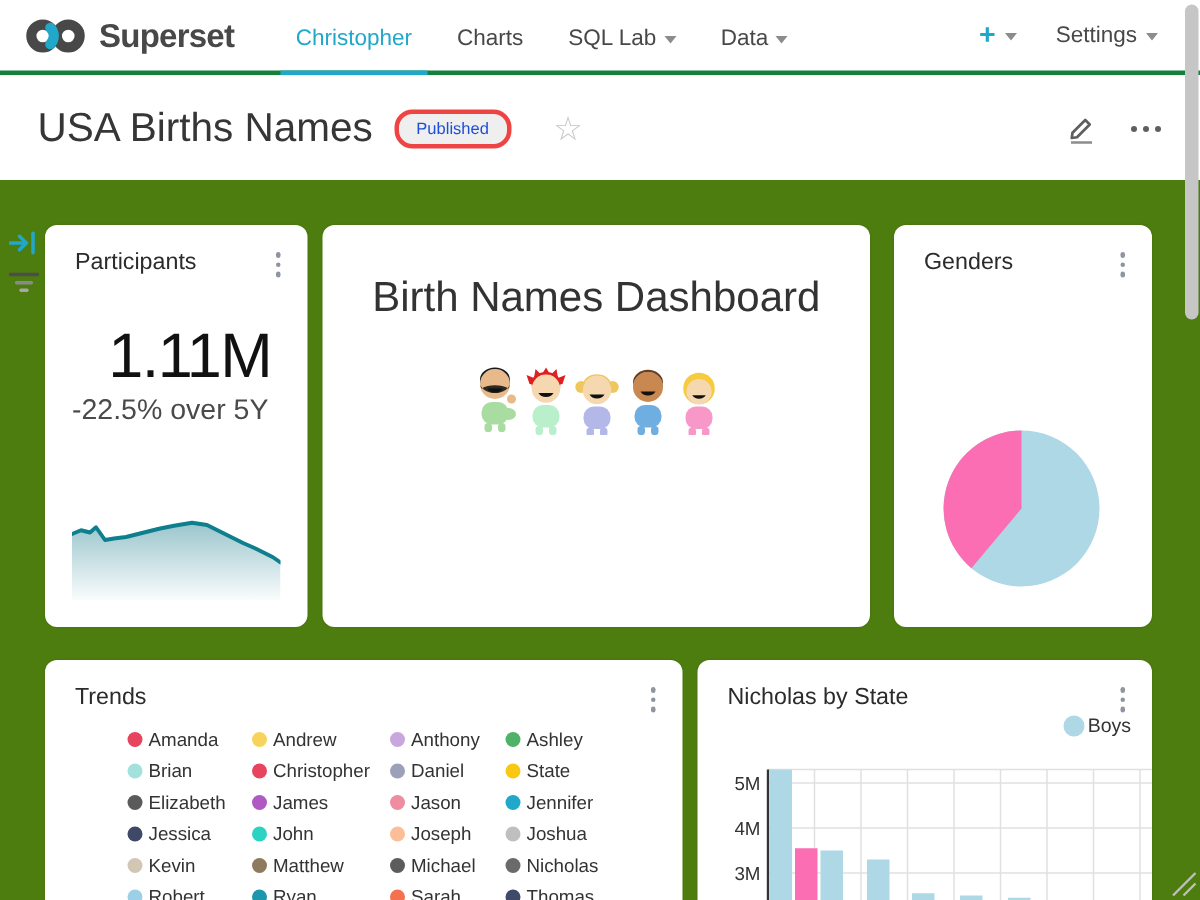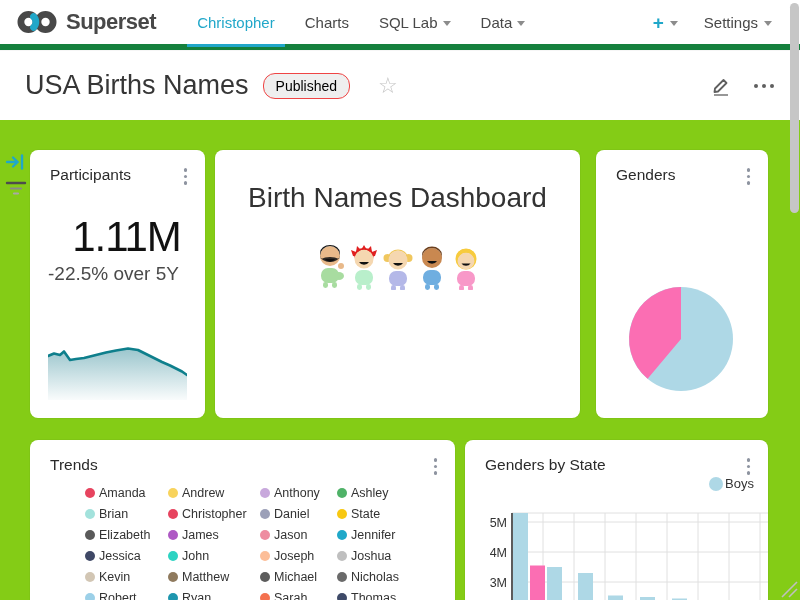--- a/index.html
+++ b/index.html
@@ -1,49 +1,49 @@
 <!DOCTYPE html>
 <html><head>
 <meta charset="utf-8">
 <style>
   * { margin:0; padding:0; box-sizing:border-box; }
   html,body { width:800px; height:600px; overflow:hidden; background:#F6F6F6;
     font-family:"Liberation Sans","DejaVu Sans",sans-serif; color:#333; }
 
   
   .navbar { position:absolute; left:0; top:0; width:800px; height:50px; background:#fff;
-    border-bottom:6px solid #15803d; display:flex; align-items:center; z-index:5; }
+    border-bottom:3px solid #15803d; display:flex; z-index:5; }
   .brand { display:flex; align-items:center; gap:8px; padding-left:16px; cursor:pointer; }
   .brand-text { font-size:22px; font-weight:700; color:#484848; letter-spacing:-0.5px; }
   .nav-items { display:flex; align-items:stretch; height:50px; margin-left:26px; }
   .nav-item { display:flex; align-items:center; gap:5px; padding:0 10px; margin:0 5px;
     font-size:15px; color:#484848; cursor:pointer; border-bottom:3px solid transparent;
     padding-top:3px; }
   .nav-item.active { color:#20A7C9; border-bottom-color:#20A7C9; }
   .caret { width:0; height:0; border-left:4px solid transparent; border-right:4px solid transparent;
     border-top:5px solid #8C8C8C; margin-top:2px; }
   .nav-right { margin-left:auto; display:flex; align-items:center; gap:26px; padding-right:28px; }
   .plus-group { display:flex; align-items:center; gap:6px; cursor:pointer; }
   .plus-glyph { color:#20A7C9; font-size:19px; font-weight:700; line-height:1; }
   .settings { display:flex; align-items:center; gap:6px; font-size:15px; color:#484848; cursor:pointer; }
 
   
   .dash-header { position:absolute; left:0; top:51px; width:800px; height:69px; background:#fff;
     display:flex; align-items:center; }
   .dash-title { font-size:27px; font-weight:500; color:#363636; margin-left:25px; }
-  .pill { margin-left:14px; background:#EFEFEF; border:1px solid #ef4444; color:#000000;
-    font-size:14px; border-radius:12px; padding:4px 12px; cursor:pointer; }
+  .pill { margin-left:14px; background:#EFEFEF; border:3px solid #ef4444; color:#1d4ed8;
+    font-size:11px; border-radius:12px; padding:4px 12px; cursor:pointer; }
   .star { margin-left:28px; font-size:22px; color:#C4C4C4; cursor:pointer; line-height:1; }
   .header-actions { margin-left:auto; display:flex; align-items:center; gap:22px; padding-right:26px; }
   .edit-ic { cursor:pointer; display:block; }
   .dots-h { display:flex; gap:4px; cursor:pointer; }
   .dots-h i { width:4px; height:4px; border-radius:50%; background:#5F5F5F; display:block; }
 
   
-  .content { position:absolute; left:0; top:120px; width:800px; height:480px; background:#84cc16; }
+  .content { position:absolute; left:0; top:120px; width:800px; height:480px; background:#4d7c0f; }
   .rail-icon { position:absolute; cursor:pointer; }
 
   .card { position:absolute; background:#fff; border-radius:8px;
     box-shadow:0 0 0 1px rgba(0,0,0,0.03); overflow:hidden; }
   .card-title-row { display:flex; align-items:flex-start; justify-content:space-between;
     padding:16px 16px 0 20px; }
   .card-title { font-size:15.5px; font-weight:500; color:#2B2B2B; }
   .kebab { display:flex; flex-direction:column; gap:3px; cursor:pointer; padding:2px; }
   .kebab i { width:3.5px; height:3.5px; border-radius:50%; background:#8E94A0; display:block; }
 
@@ -352,21 +352,21 @@
         </div>
         <div class="legend-item">
           <span class="legend-dot" style="background: rgb(62, 74, 104);"></span>
           <span>Thomas</span>
         </div>
       </div>
   </div>
 
   <div class="card" style="left:465px; top:320px; width:303px; height:230px;">
     <div class="card-title-row">
-      <span class="card-title">Genders by State</span>
+      <span class="card-title">Nicholas by State</span>
       <div class="kebab">
           <i></i>
           <i></i>
           <i></i>
         </div>
     </div>
     <div class="gbs-legend">
       <span class="dot" style="background:#AED8E6"></span>
       <span>Boys</span>
     </div>

